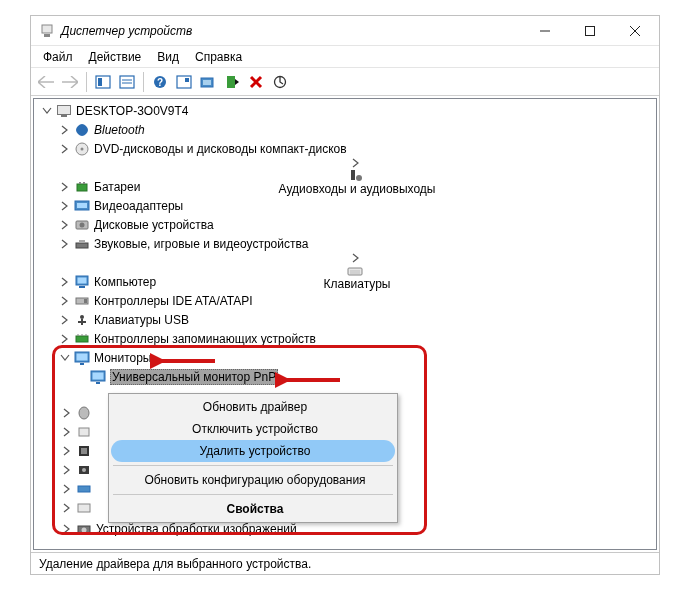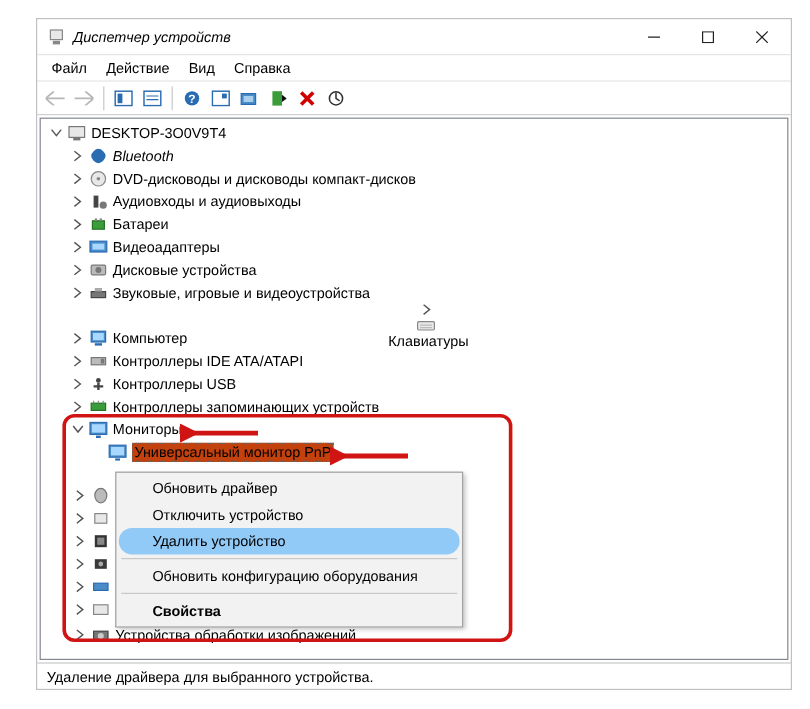--- a/index.html
+++ b/index.html
@@ -103,21 +103,21 @@
     cursor: pointer;
   }
   .expander svg { display: block; }
   .node-icon {
     width: 16px; height: 16px;
     margin-right: 4px;
     display: flex; align-items: center; justify-content: center;
   }
   .node-label { font-size: 12px; }
   .node.selected .node-label {
-    background: #c2410c;
+    background: #a3a3a3;
     border: 1px dotted #666;
     padding: 0 1px;
   }
   
   .highlight {
     position: absolute;
     border: 3px solid #d01414;
     border-radius: 10px;
   }
   
@@ -310,21 +310,21 @@
               </svg>
             </span>
             <span class="node-icon">
               <svg width="16" height="14">
                 <circle cx="8" cy="7" r="6" fill="#e8e8e8" stroke="#888"></circle>
                 <circle cx="8" cy="7" r="1.5" fill="#888"></circle>
               </svg>
             </span>
             <span class="node-label">DVD-дисководы и дисководы компакт-дисков</span>
           </div>
-          <div class="node" style="padding-left: 24px;">
+          <div class="node" style="padding-left: 24px; flex-direction: column;">
             <span class="expander">
               <svg width="10" height="10">
                 <path d="M2 1 L7 5 L2 9" fill="none" stroke="#555" stroke-width="1.2"></path>
               </svg>
             </span>
             <span class="node-icon">
               <svg width="16" height="14">
                 <rect x="4" y="2" width="4" height="10" fill="#444"></rect>
                 <circle cx="12" cy="10" r="3" fill="#777"></circle>
               </svg>
@@ -438,21 +438,21 @@
                 <path d="M2 1 L7 5 L2 9" fill="none" stroke="#555" stroke-width="1.2"></path>
               </svg>
             </span>
             <span class="node-icon">
               <svg width="16" height="14">
                 <circle cx="8" cy="4" r="2" fill="#444"></circle>
                 <line x1="8" y1="6" x2="8" y2="12" stroke="#444" stroke-width="2"></line>
                 <line x1="4" y1="9" x2="12" y2="9" stroke="#444" stroke-width="2"></line>
               </svg>
             </span>
-            <span class="node-label">Контроллеры USB</span>
+            <span class="node-label">Клавиатуры USB</span>
           </div>
           <div class="node" style="padding-left: 24px;">
             <span class="expander">
               <svg width="10" height="10">
                 <path d="M2 1 L7 5 L2 9" fill="none" stroke="#555" stroke-width="1.2"></path>
               </svg>
             </span>
             <span class="node-icon">
               <svg width="16" height="14">
                 <rect x="2" y="4" width="12" height="6" fill="#3a9c3a" stroke="#267326"></rect>
@@ -584,21 +584,21 @@
 
     </div>
   </div>
 
   <div class="statusbar">
     <span>Удаление драйвера для выбранного устройства.</span>
   </div>
 
 </div>
 
-<div class="ctxmenu" style="left:96px; top:393px; width:290px;">
+<div class="ctxmenu" style="left:108px; top:393px; width:290px;text-align:center;">
   <div class="citem">Обновить драйвер</div>
   <div class="citem">Отключить устройство</div>
   <div class="citem selected">Удалить устройство</div>
   <div class="csep"></div>
   <div class="citem">Обновить конфигурацию оборудования</div>
   <div class="csep"></div>
   <div class="citem bold">Свойства</div>
 </div>
 
 <div class="highlight" style="left:52px; top:345px; width:375px; height:190px;"></div>

